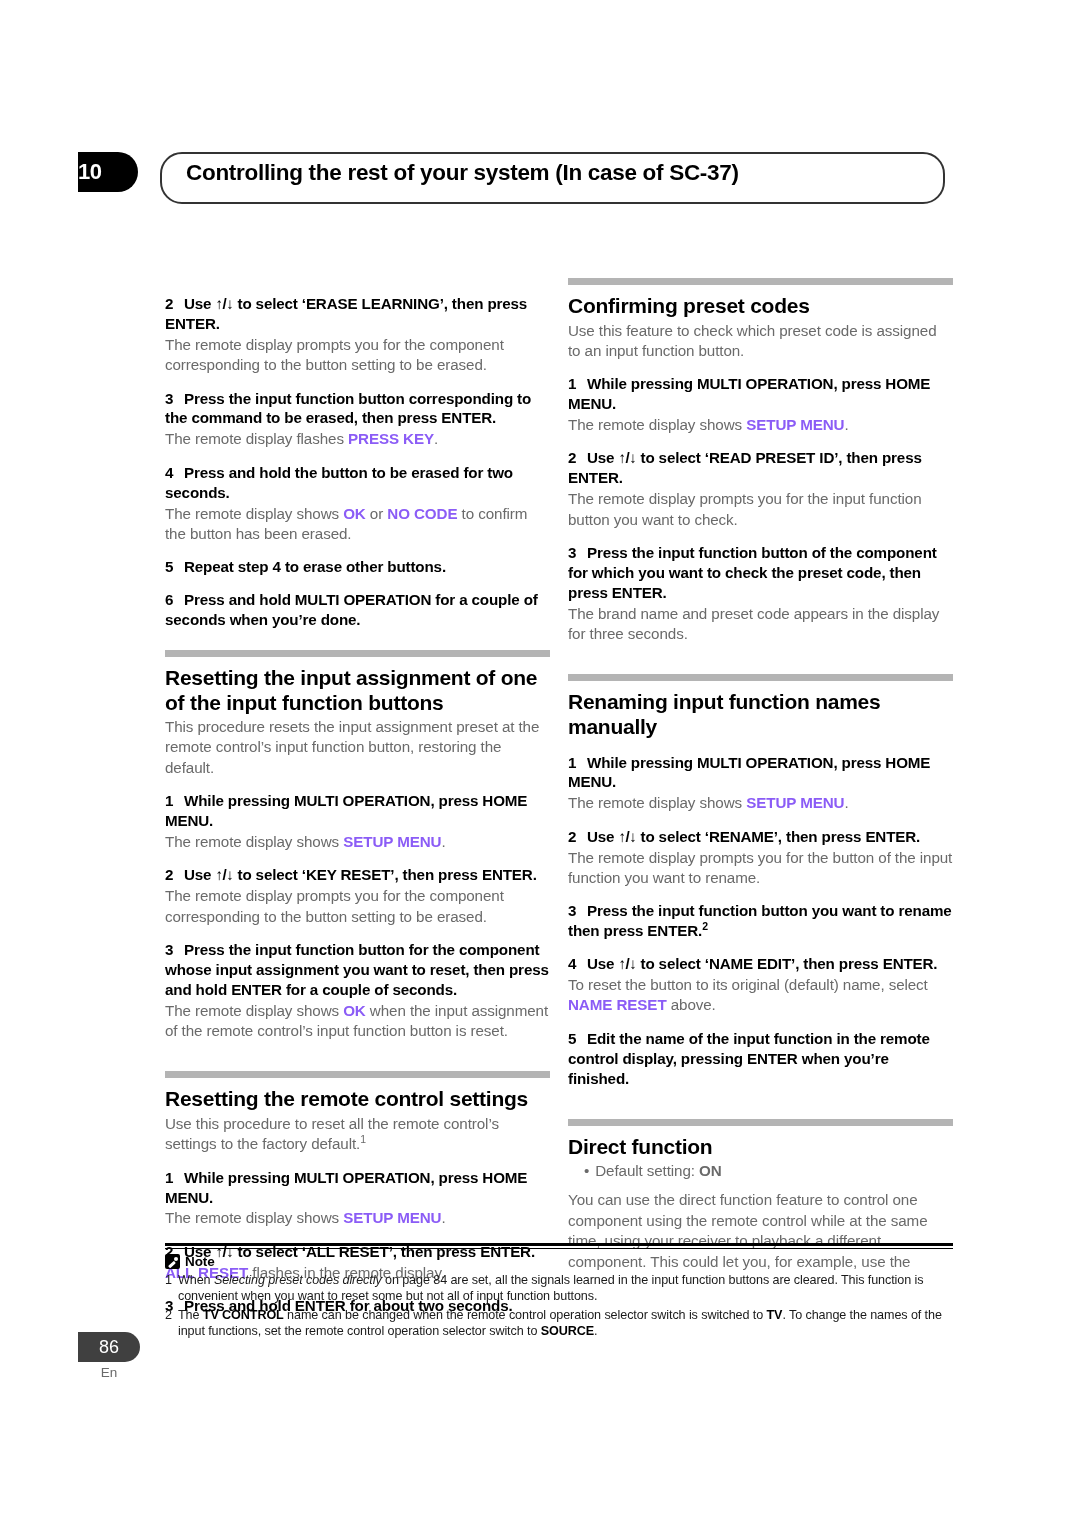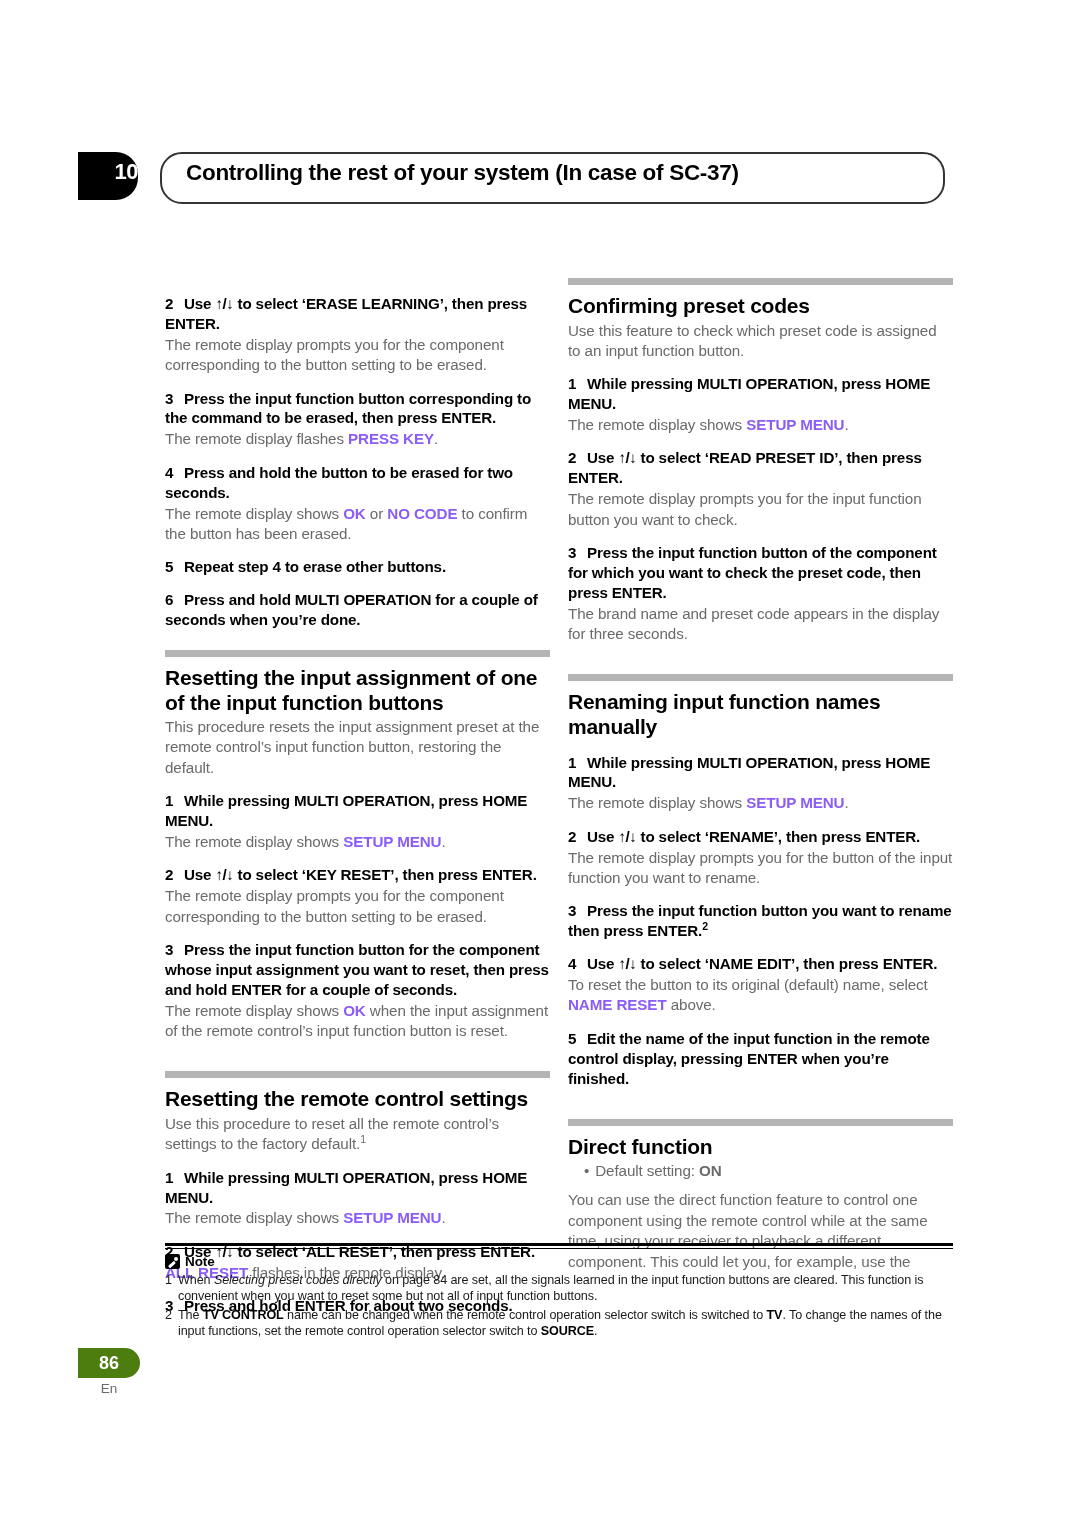--- a/index.html
+++ b/index.html
@@ -23,28 +23,28 @@
     left: 0;
     top: 152px;
     width: 1080px;
     height: 44px;
   }
   .chapter-pill {
     position: absolute;
     left: 78px;
     top: 0;
     width: 60px;
-    height: 48px;
+    height: 40px;
     background: #000000;
     border-radius: 0 22px 22px 0;
     color: #ffffff;
     font-size: 22px;
     font-weight: bold;
     line-height: 40px;
-    text-align: right;
+    text-align: left;
     letter-spacing: -0.5px;
   }
   .header-box {
     position: absolute;
     left: 160px;
     top: 0;
     width: 785px;
     height: 52px;
     border: 2px solid #333333;
     border-radius: 22px;
@@ -195,28 +195,27 @@
   
   .page-num-wrap {
     position: absolute;
     left: 78px;
     top: 1332px;
     width: 120px;
   }
   .page-pill {
     width: 62px;
     height: 30px;
-    background: #4d7c0f;
+    background: #404040;
     border-radius: 0 16px 16px 0;
     color: #ffffff;
     font-size: 18px;
-    font-weight: bold;
+    font-weight: normal;
     line-height: 30px;
     text-align: center;
-    margin-top: 16px;
   }
   .page-lang {
     width: 62px;
     text-align: center;
     font-size: 13.5px;
     color: #6a6a6a;
     margin-top: 3px;
   }
 </style>
 </head>

